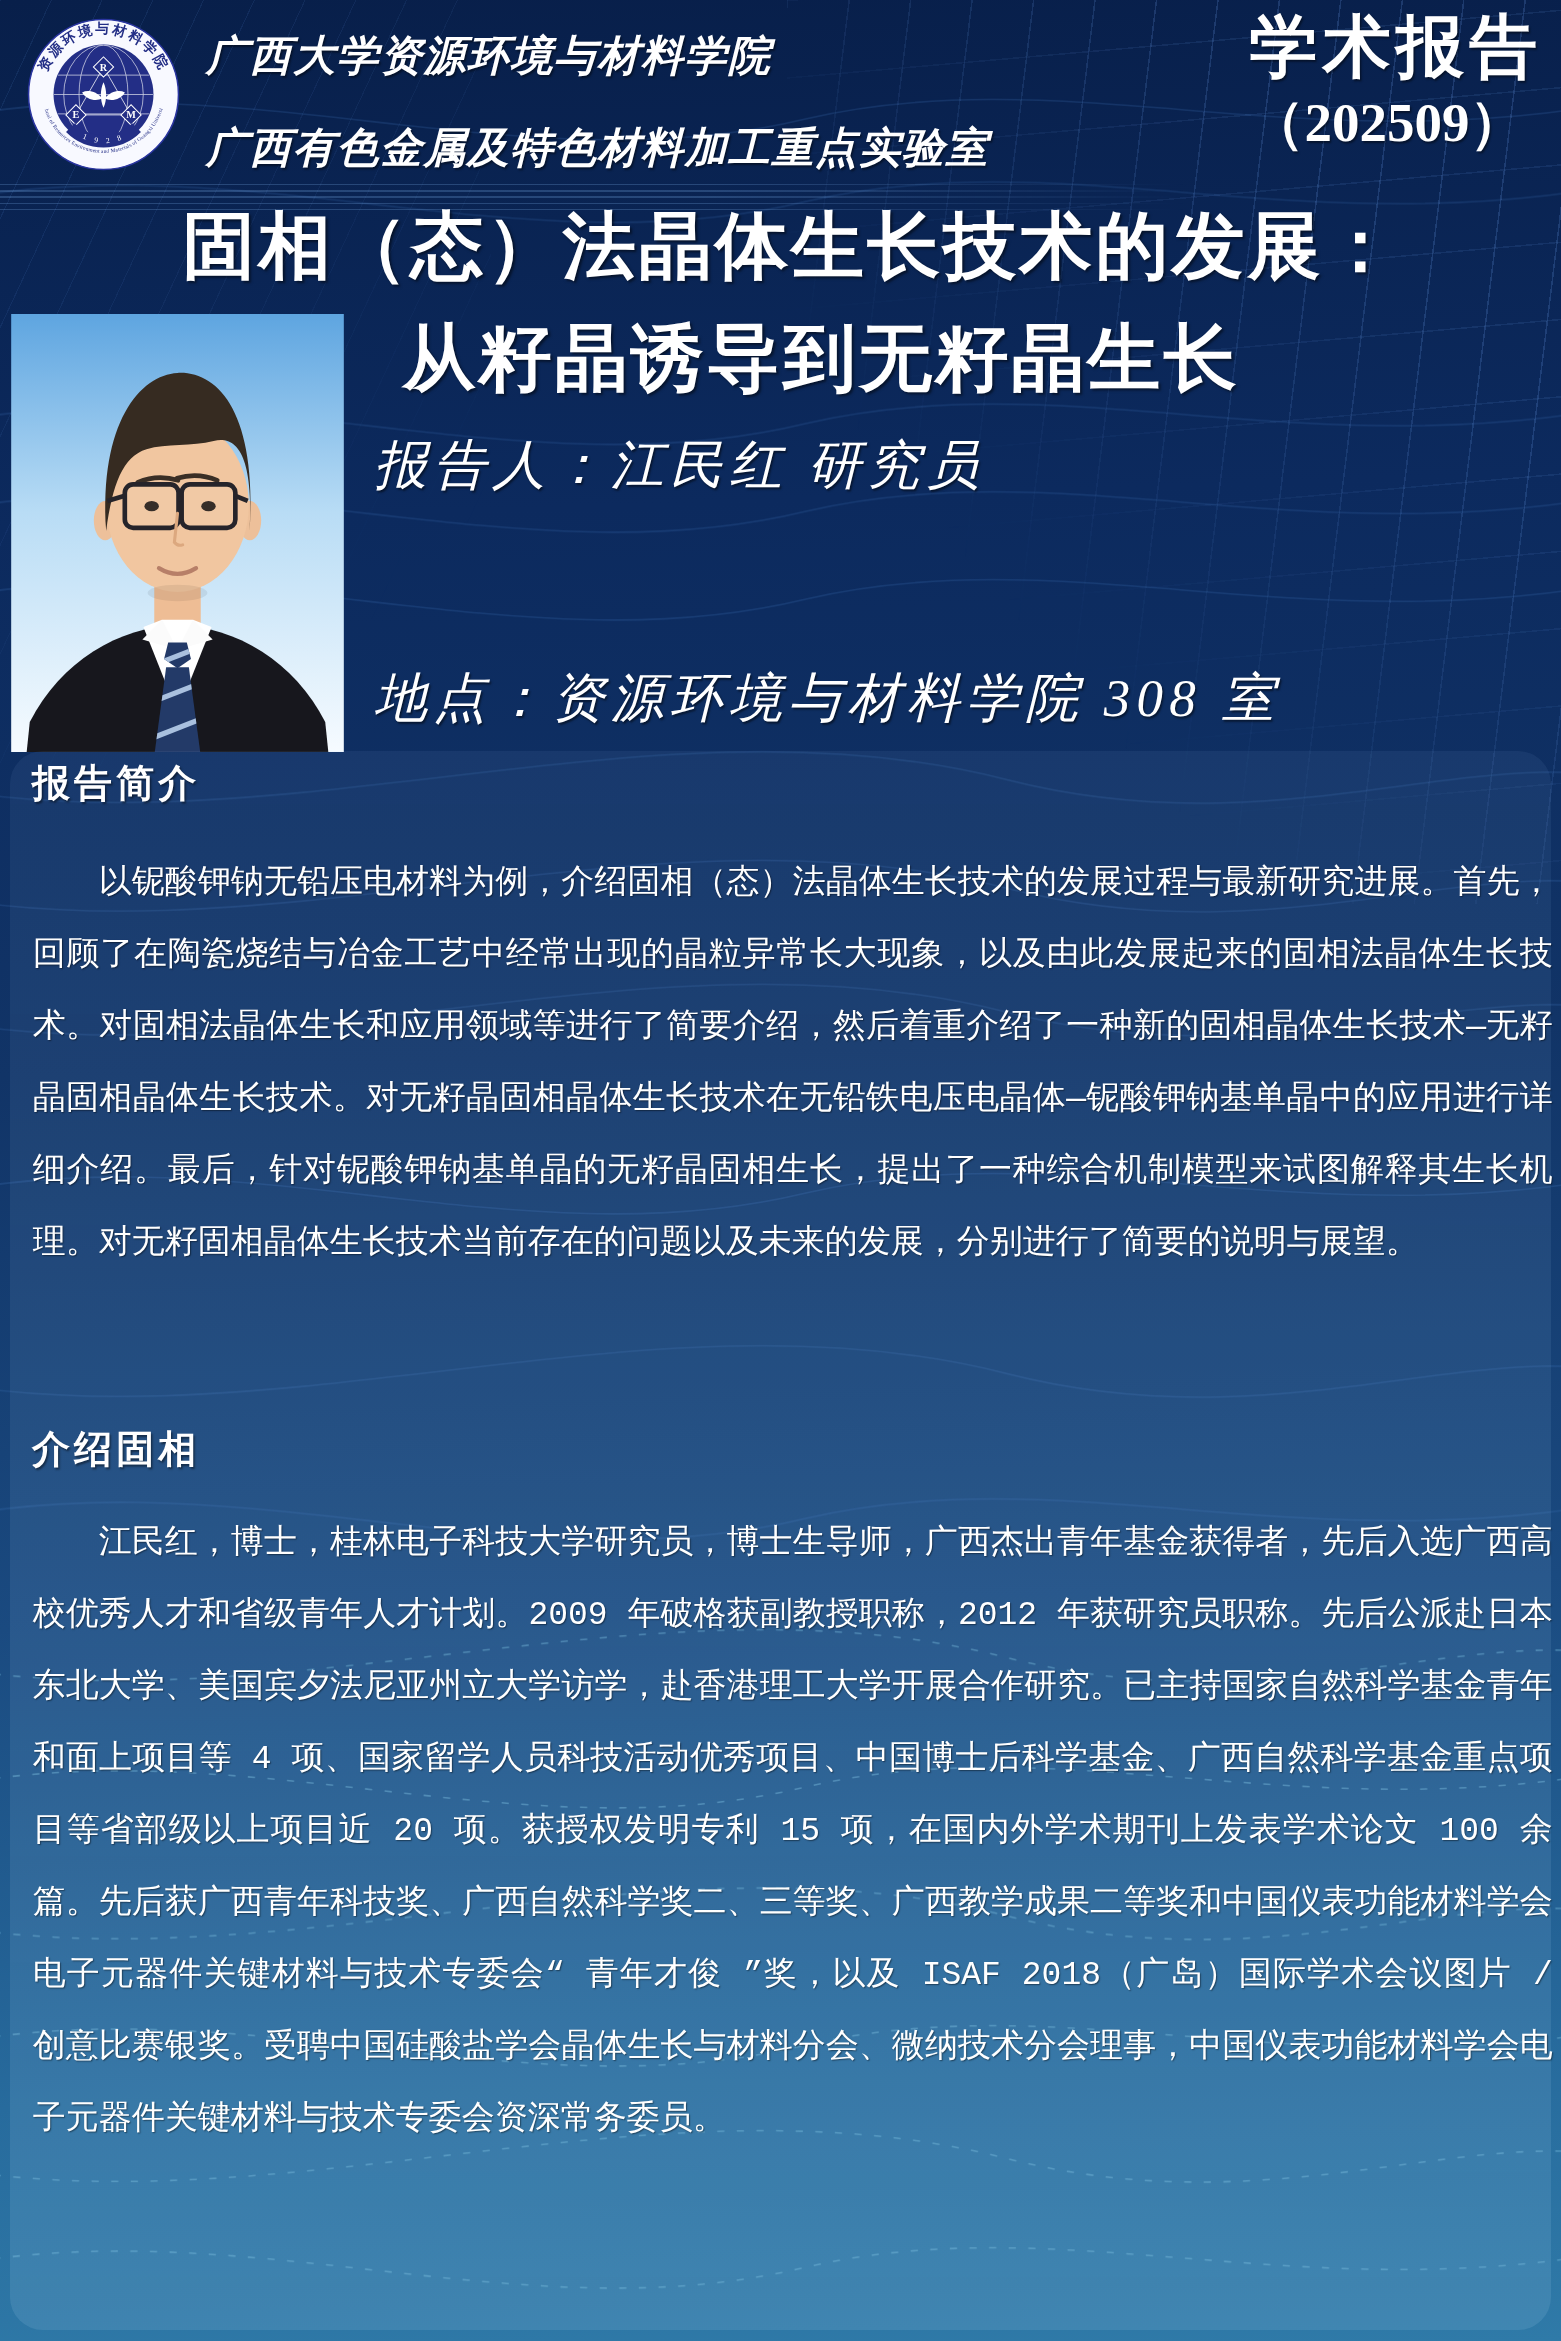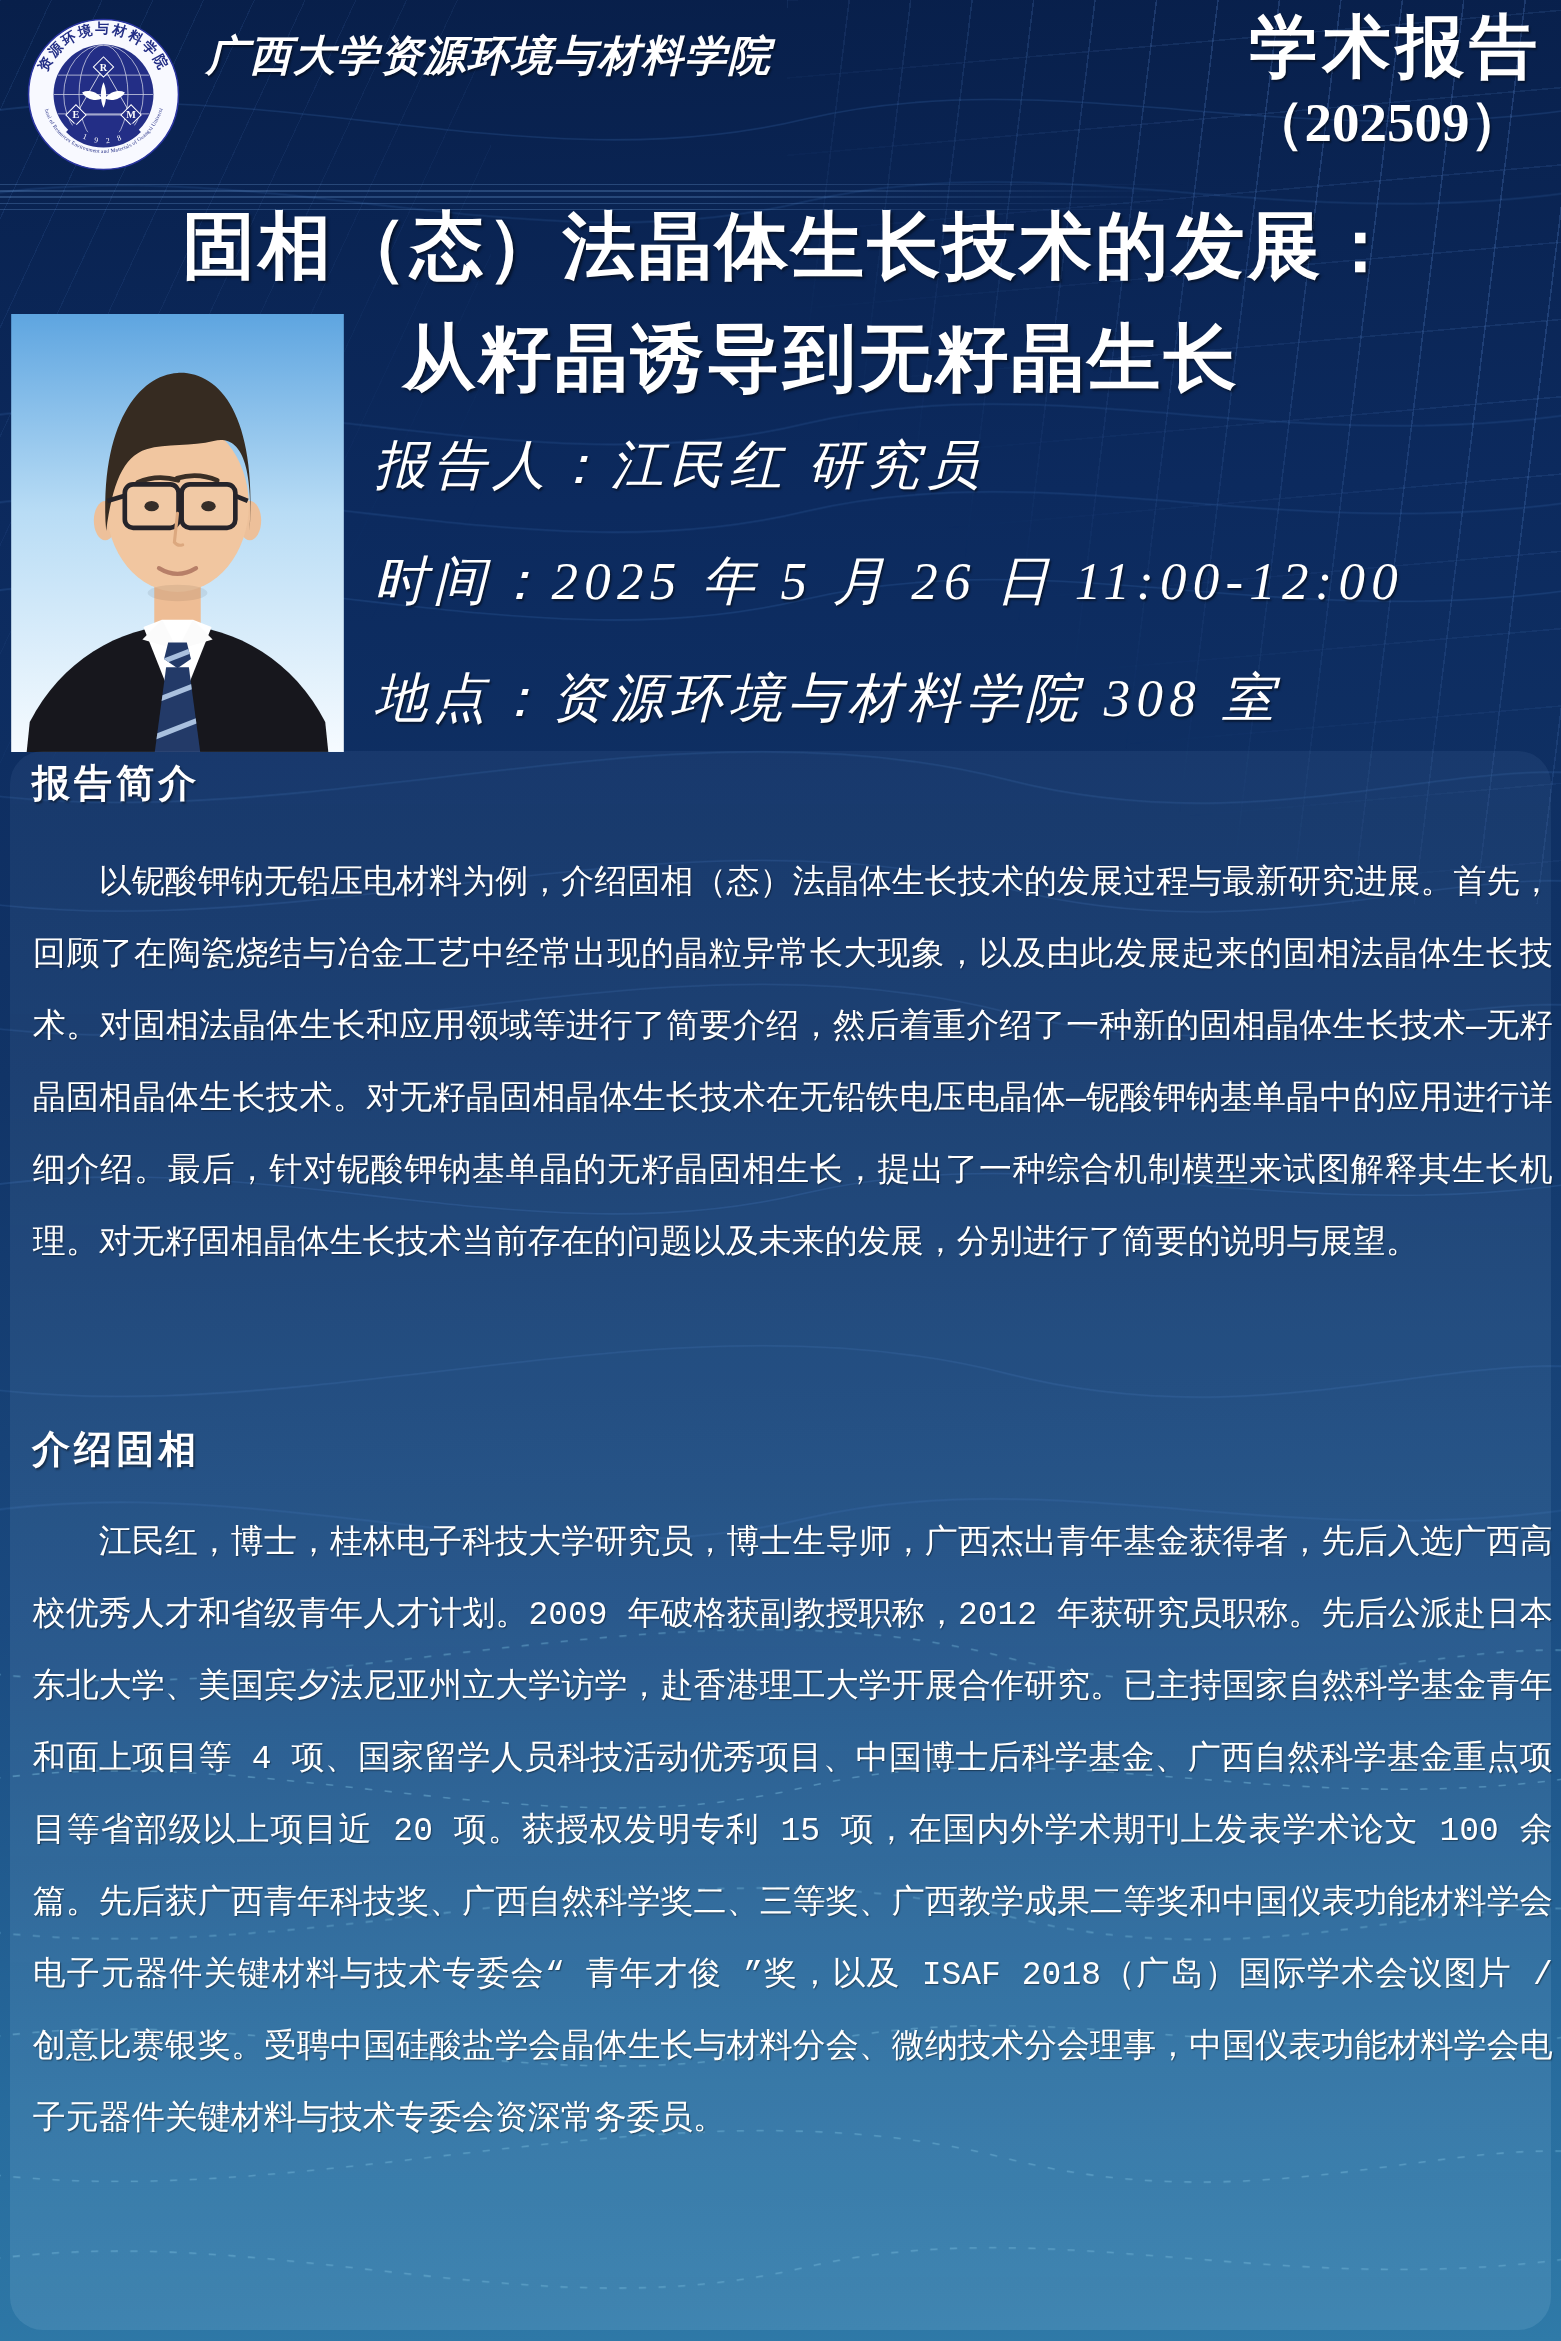--- a/index.html
+++ b/index.html
@@ -141,20 +141,21 @@
         <textPath href="#yp" startOffset="50%" text-anchor="middle" dominant-baseline="middle">1 9 2 8</textPath>
       </text>
       <text font-family="Liberation Serif, serif" font-size="10.5" fill="#232e86" letter-spacing="0.4">
         <textPath href="#bp" startOffset="50%" text-anchor="middle">School of Resources Environment and Materials of Guangxi University</textPath>
       </text>
     </svg>
   </div>
 
   <div class="org">
     <div class="org-line">广西大学资源环境与材料学院</div>
+    <div class="org-line">广西有色金属及特色材料加工重点实验室</div>
   </div>
 
   <div class="tag">
     <div class="tag-l1">学术报告</div>
     <div class="tag-l2">（202509）</div>
   </div>
 
   <div class="title-line title-1">固相（态）法晶体生长技术的发展：</div>
   <div class="title-line title-2">从籽晶诱导到无籽晶生长</div>
 
@@ -202,21 +203,20 @@
           <line x1="250" y1="690" x2="430" y2="620"></line>
           <line x1="250" y1="760" x2="430" y2="690"></line>
           <line x1="250" y1="830" x2="430" y2="760"></line>
           <line x1="260" y1="900" x2="440" y2="830"></line>
         </g>
       </g>
     </svg>
   </div>
 
   <div class="speaker-line sp-1">报告人：江民红  研究员</div>
-  <div class="speaker-line sp-2">时间：2025 年 5 月 26 日 11:00-12:00</div>
   <div class="speaker-line sp-3">地点：资源环境与材料学院 308 室</div>
 
   <div class="panel"></div>
 
   <div class="sec-heading h-abstract">报告简介</div>
   <div class="para p-abstract">以铌酸钾钠无铅压电材料为例，介绍固相（态）法晶体生长技术的发展过程与最新研究进展。首先，回顾了在陶瓷烧结与冶金工艺中经常出现的晶粒异常长大现象，以及由此发展起来的固相法晶体生长技术。对固相法晶体生长和应用领域等进行了简要介绍，然后着重介绍了一种新的固相晶体生长技术—无籽晶固相晶体生长技术。对无籽晶固相晶体生长技术在无铅铁电压电晶体—铌酸钾钠基单晶中的应用进行详细介绍。最后，针对铌酸钾钠基单晶的无籽晶固相生长，提出了一种综合机制模型来试图解释其生长机理。对无籽固相晶体生长技术当前存在的问题以及未来的发展，分别进行了简要的说明与展望。</div>
 
   <div class="sec-heading h-bio">介绍固相</div>
   <div class="para p-bio">江民红，博士，桂林电子科技大学研究员，博士生导师，广西杰出青年基金获得者，先后入选广西高校优秀人才和省级青年人才计划。2009 年破格获副教授职称，2012 年获研究员职称。先后公派赴日本东北大学、美国宾夕法尼亚州立大学访学，赴香港理工大学开展合作研究。已主持国家自然科学基金青年和面上项目等 4 项、国家留学人员科技活动优秀项目、中国博士后科学基金、广西自然科学基金重点项目等省部级以上项目近 20 项。获授权发明专利 15 项，在国内外学术期刊上发表学术论文 100 余篇。先后获广西青年科技奖、广西自然科学奖二、三等奖、广西教学成果二等奖和中国仪表功能材料学会电子元器件关键材料与技术专委会“ 青年才俊 ”奖，以及 ISAF 2018（广岛）国际学术会议图片 / 创意比赛银奖。受聘中国硅酸盐学会晶体生长与材料分会、微纳技术分会理事，中国仪表功能材料学会电子元器件关键材料与技术专委会资深常务委员。</div>
 

